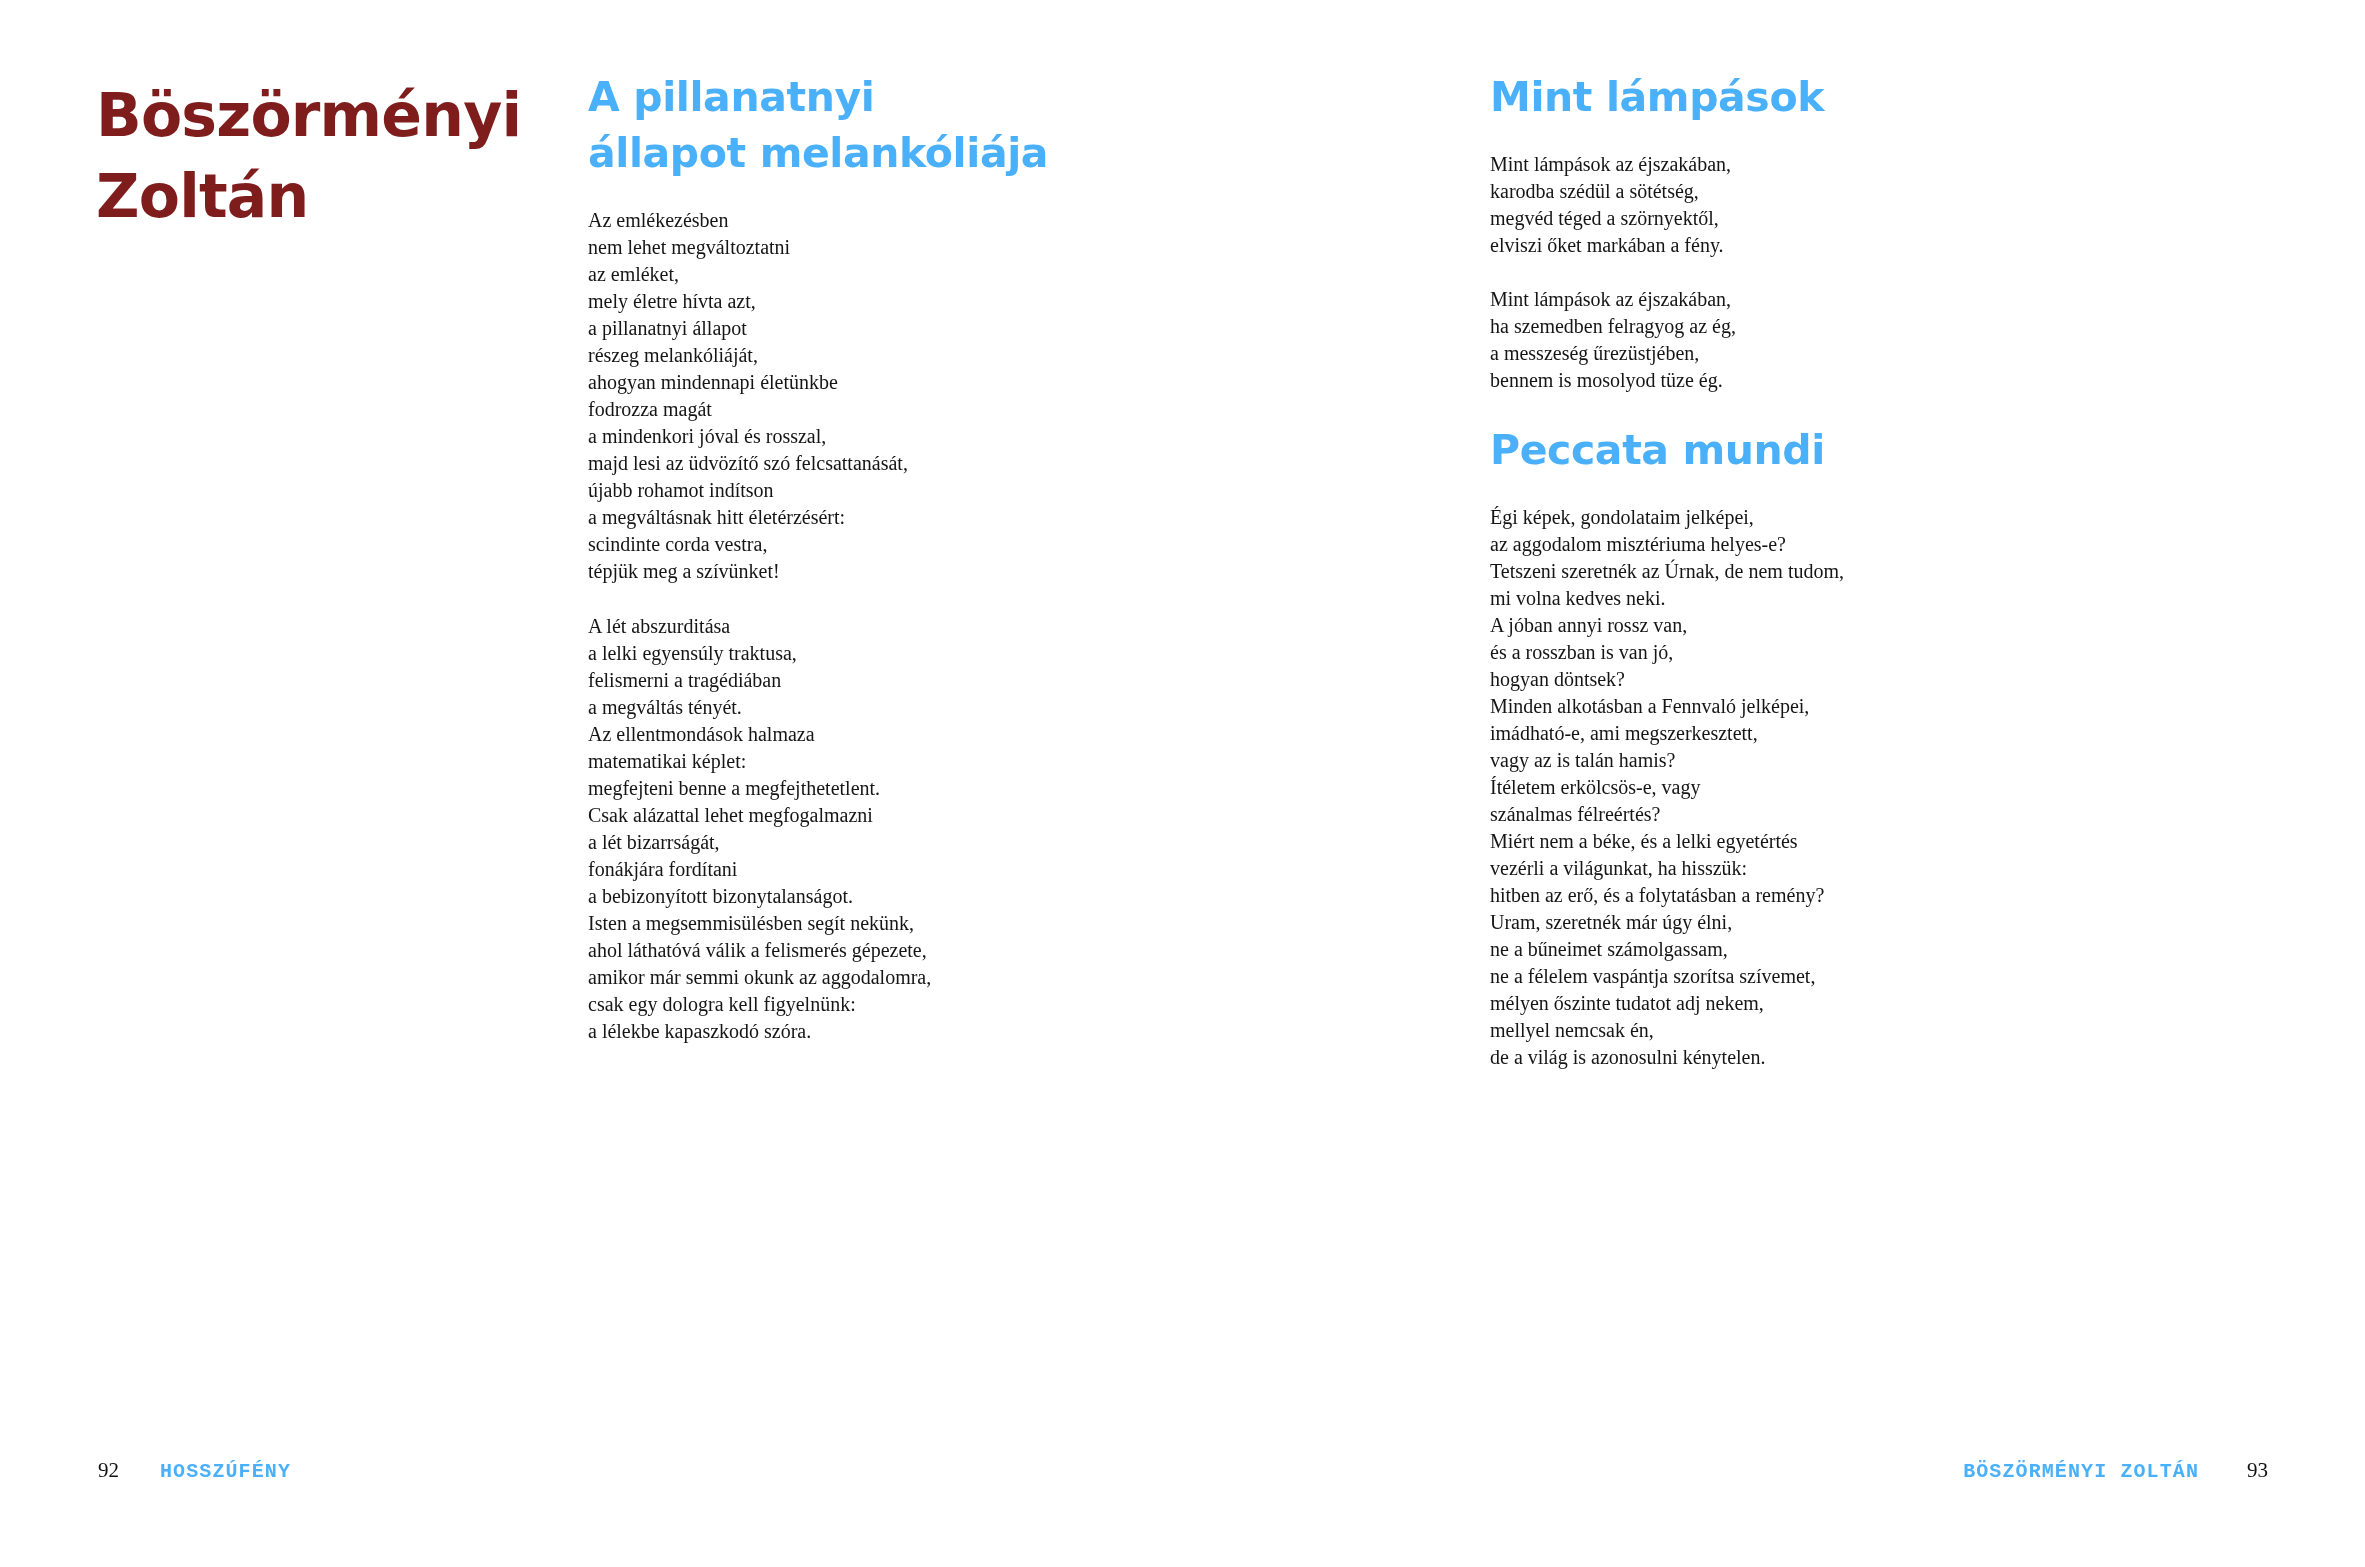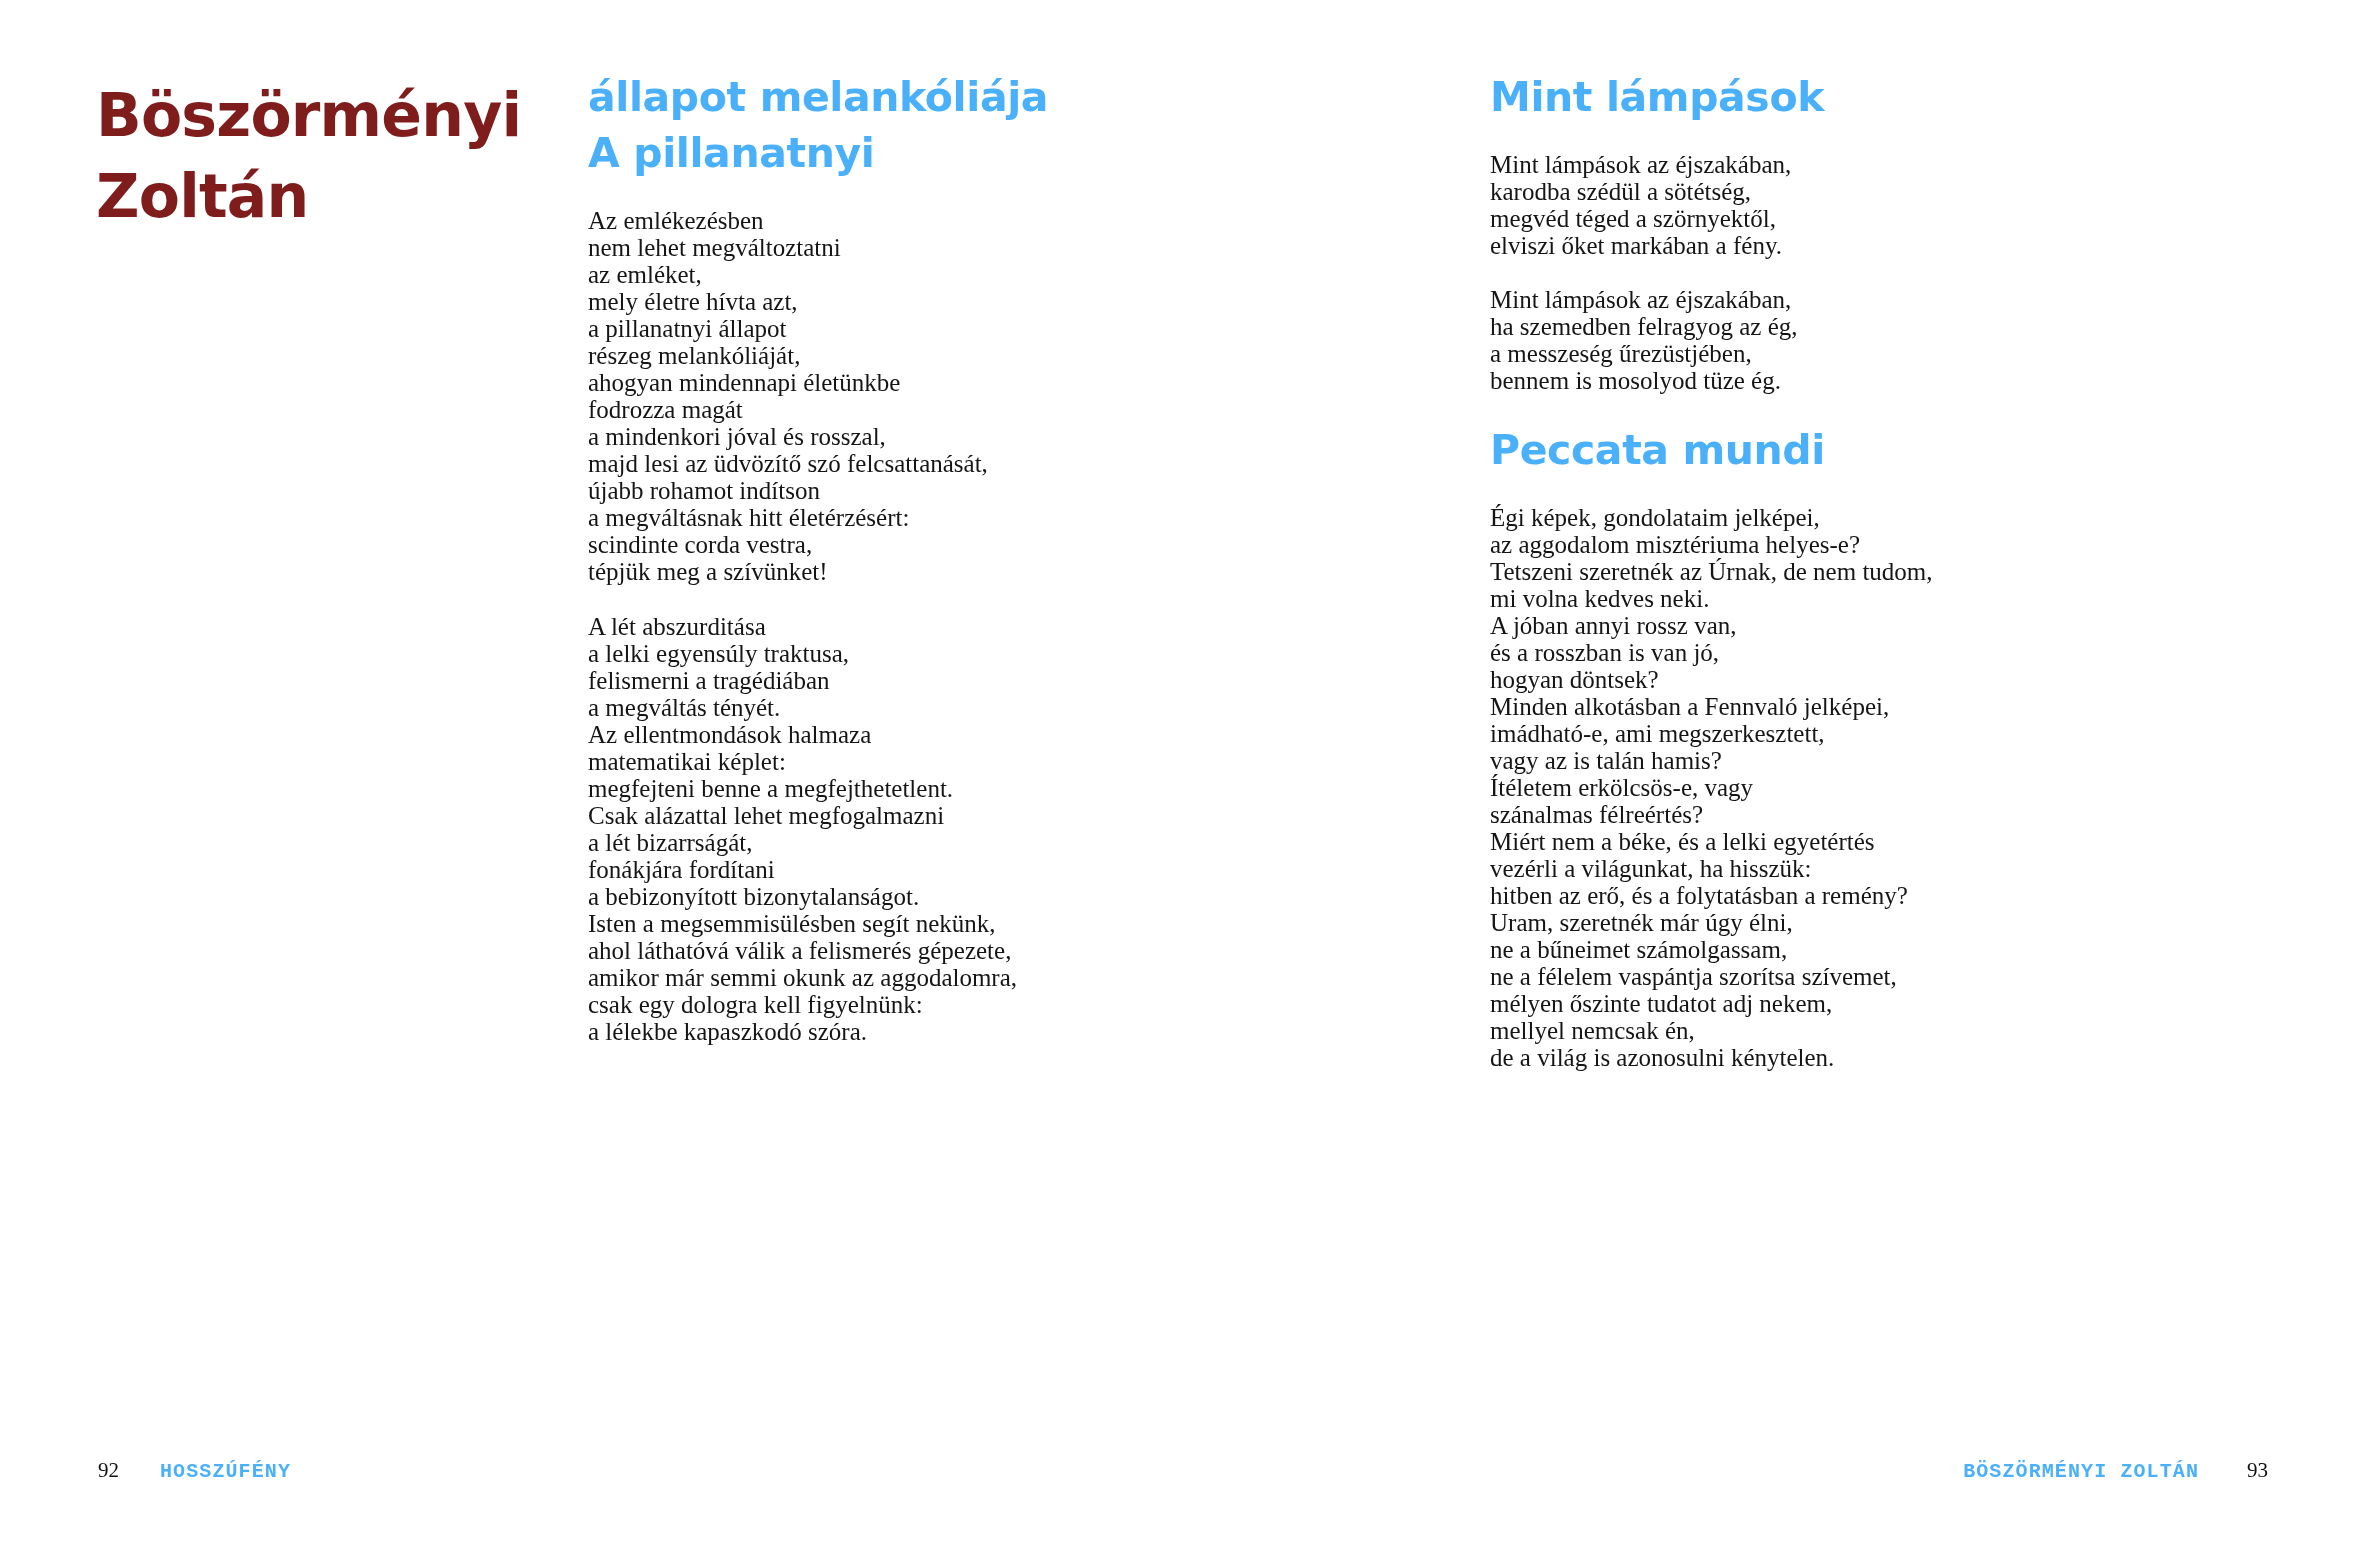--- a/index.html
+++ b/index.html
@@ -60,21 +60,21 @@
     }
     .poem-title span { display: block; }
 
     .stanza {
       margin: 0 0 27px 0;
     }
     .stanza:last-child { margin-bottom: 0; }
     .verse-line {
       display: block;
       font-family: "Liberation Serif", "DejaVu Serif", serif;
-      font-size: 25px;
+      font-size: 20px;
       line-height: 27px;
       color: #151515;
       white-space: nowrap;
     }
 
     .footer {
       position: absolute;
       top: 1458px;
       height: 30px;
       display: flex;
@@ -105,22 +105,22 @@
   <section class="page page-left">
     <h1 class="author-title">
       <span>Böszörményi</span>
       <span>Zoltán</span>
     </h1>
 
     <div class="column col-left">
 
       <article class="poem">
         <h2 class="poem-title">
+          <span>A pillanatnyi</span>
           <span>állapot melankóliája</span>
-          <span>A pillanatnyi</span>
         </h2>
         <div class="stanza">
           <span class="verse-line">Az emlékezésben</span>
           <span class="verse-line">nem lehet megváltoztatni</span>
           <span class="verse-line">az emléket,</span>
           <span class="verse-line">mely életre hívta azt,</span>
           <span class="verse-line">a pillanatnyi állapot</span>
           <span class="verse-line">részeg melankóliáját,</span>
           <span class="verse-line">ahogyan mindennapi életünkbe</span>
           <span class="verse-line">fodrozza magát</span>

